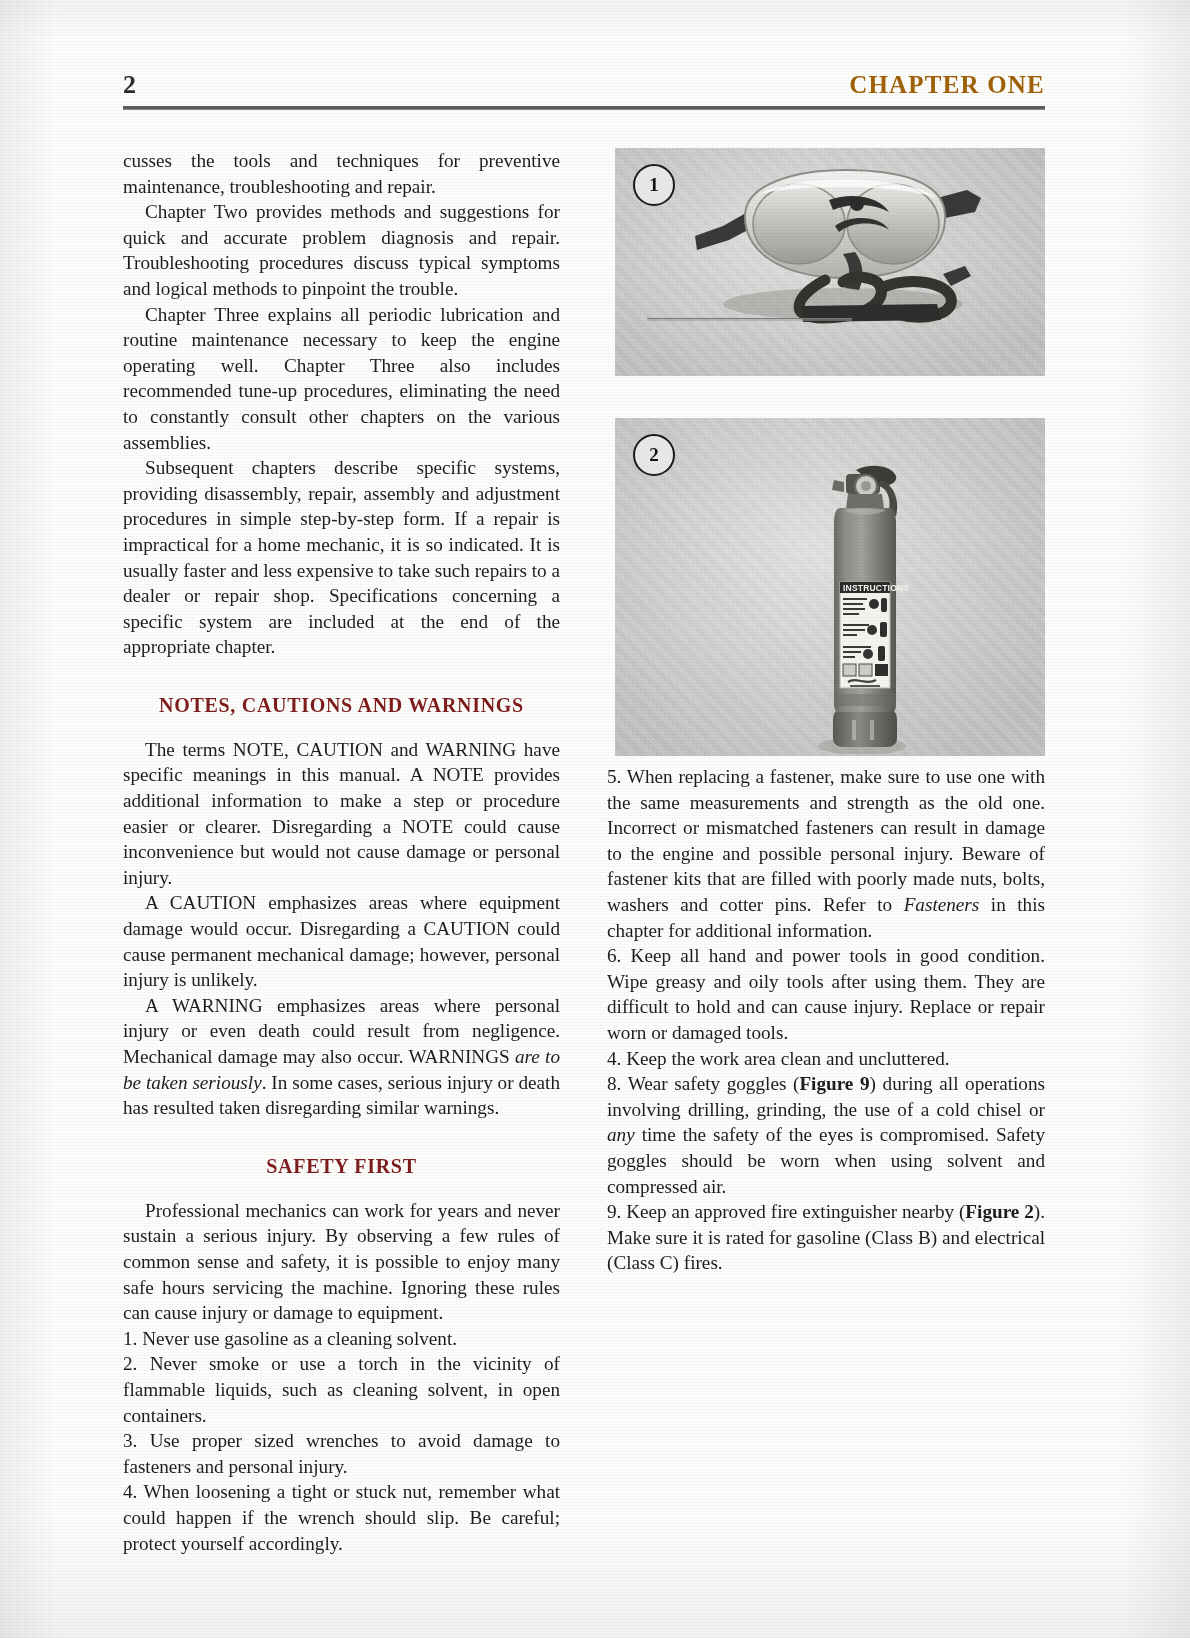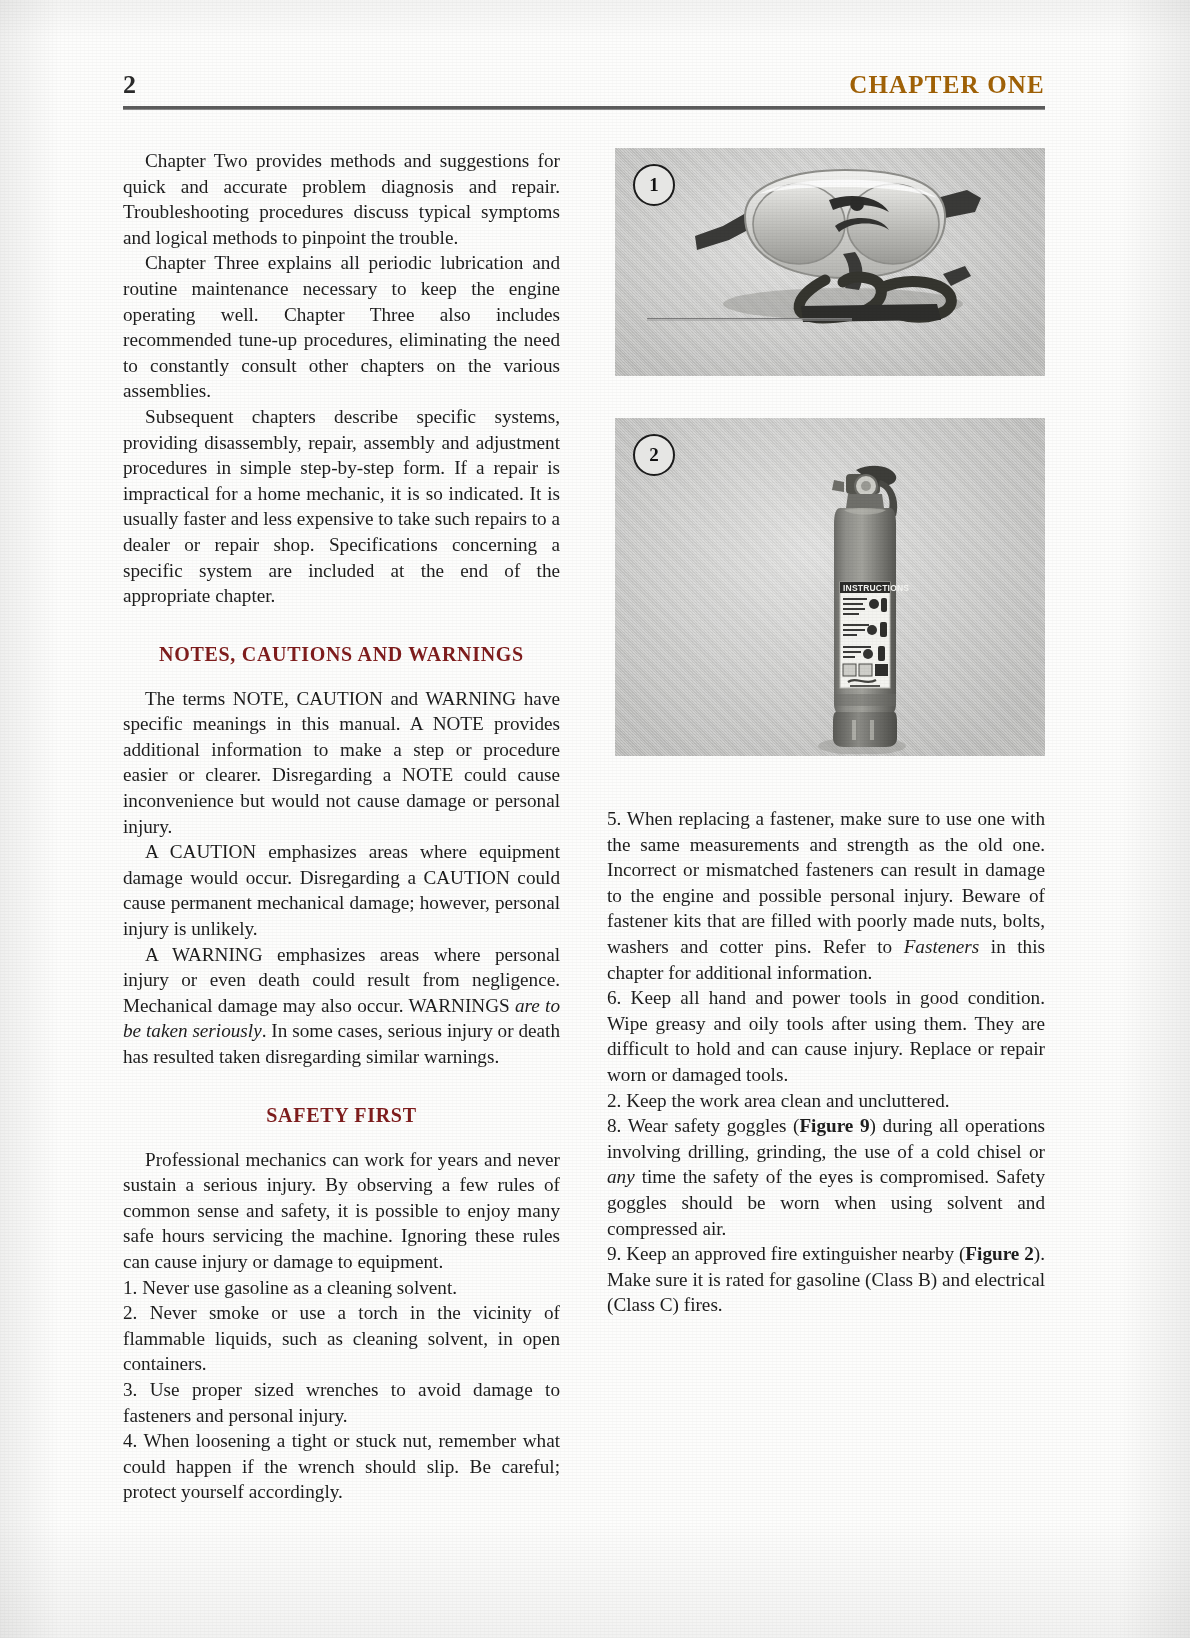--- a/index.html
+++ b/index.html
@@ -95,21 +95,21 @@
   
   .col-left {
     position: absolute;
     left: 123px;
     top: 148px;
     width: 437px;
   }
   .col-right-text {
     position: absolute;
     left: 607px;
-    top: 806px;
+    top: 764px;
     width: 438px;
   }
 
   p.para, p.item {
     margin: 0;
     font-size: 19.2px;
     line-height: 25.6px;
     text-align: justify;
     text-justify: inter-word;
     color: #1d1d1d;
@@ -200,20 +200,21 @@
 <div class="page">
 
   <div class="header">
     <div class="header-folio">2</div>
     <div class="header-chapter">CHAPTER ONE</div>
     <div class="header-rule"></div>
   </div>
 
   <div class="col-left">
 
+    <p class="para flush">cusses the tools and techniques for preventive maintenance, troubleshooting and repair.</p>
     <p class="para">Chapter Two provides methods and suggestions for quick and accurate problem diagnosis and repair. Troubleshooting procedures discuss typical symptoms and logical methods to pinpoint the trouble.</p>
     <p class="para">Chapter Three explains all periodic lubrication and routine maintenance necessary to keep the engine operating well. Chapter Three also includes recommended tune-up procedures, eliminating the need to constantly consult other chapters on the various assemblies.</p>
     <p class="para">Subsequent chapters describe specific systems, providing disassembly, repair, assembly and adjustment procedures in simple step-by-step form. If a repair is impractical for a home mechanic, it is so indicated. It is usually faster and less expensive to take such repairs to a dealer or repair shop. Specifications concerning a specific system are included at the end of the appropriate chapter.</p>
 
     <div class="sp-before-head"></div>
     <h2 class="section">NOTES, CAUTIONS AND WARNINGS</h2>
     <div class="sp-after-head"></div>
 
     <p class="para">The terms NOTE, CAUTION and WARNING have specific meanings in this manual. A NOTE provides additional information to make a step or procedure easier or clearer. Disregarding a NOTE could cause inconvenience but would not cause damage or personal injury.</p>
     <p class="para">A CAUTION emphasizes areas where equipment damage would occur. Disregarding a CAUTION could cause permanent mechanical damage; however, personal injury is unlikely.</p>
@@ -372,21 +373,21 @@
 
     <div class="callout">2</div>
   </div>
 
   <div class="col-right-text">
 
     <p class="item"><span>5.  When replacing a fastener, make sure to use one with the same measurements and strength as the old one. Incorrect or mismatched fasteners can result in damage to the engine and possible personal injury. Beware of fastener kits that are filled with poorly made nuts, bolts, washers and cotter pins. Refer to </span><em class="it">Fasteners</em><span> in this chapter for additional information.</span></p>
 
     <p class="item">6.  Keep all hand and power tools in good condition. Wipe greasy and oily tools after using them. They are difficult to hold and can cause injury. Replace or repair worn or damaged tools.</p>
 
-    <p class="item">2.  Keep the work area clean and uncluttered.</p>
+    <p class="item">4.  Keep the work area clean and uncluttered.</p>
 
     <p class="item"><span>8.  Wear safety goggles (</span><b class="bd">Figure 9</b><span>) during all operations involving drilling, grinding, the use of a cold chisel or </span><em class="it">any</em><span> time the safety of the eyes is compromised. Safety goggles should be worn when using solvent and compressed air.</span></p>
 
     <p class="item"><span>9.  Keep an approved fire extinguisher nearby (</span><b class="bd">Figure 2</b><span>). Make sure it is rated for gasoline (Class B) and electrical (Class C) fires.</span></p>
 
   </div>
 
   <div class="scan-noise"></div>
   <div class="edge-shade-left"></div>
   <div class="edge-shade-right"></div>

